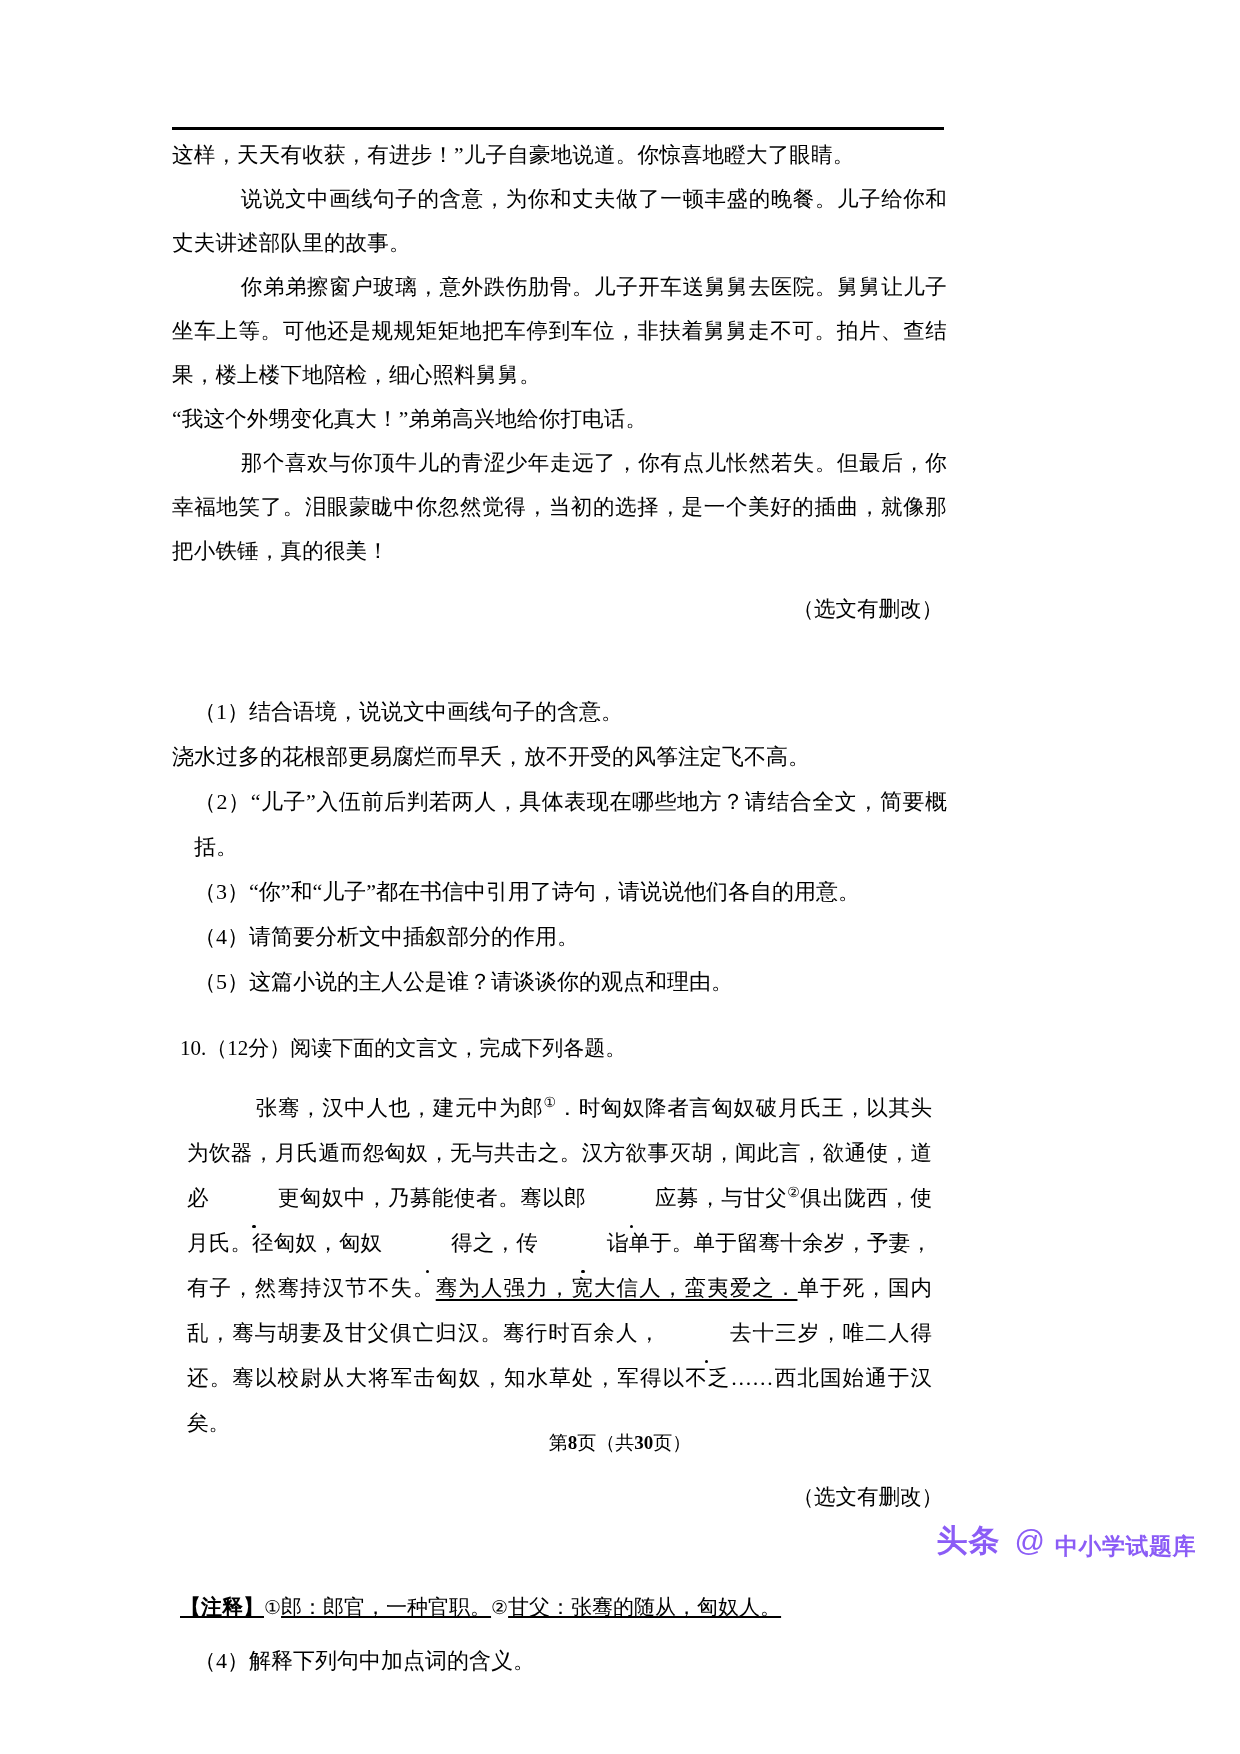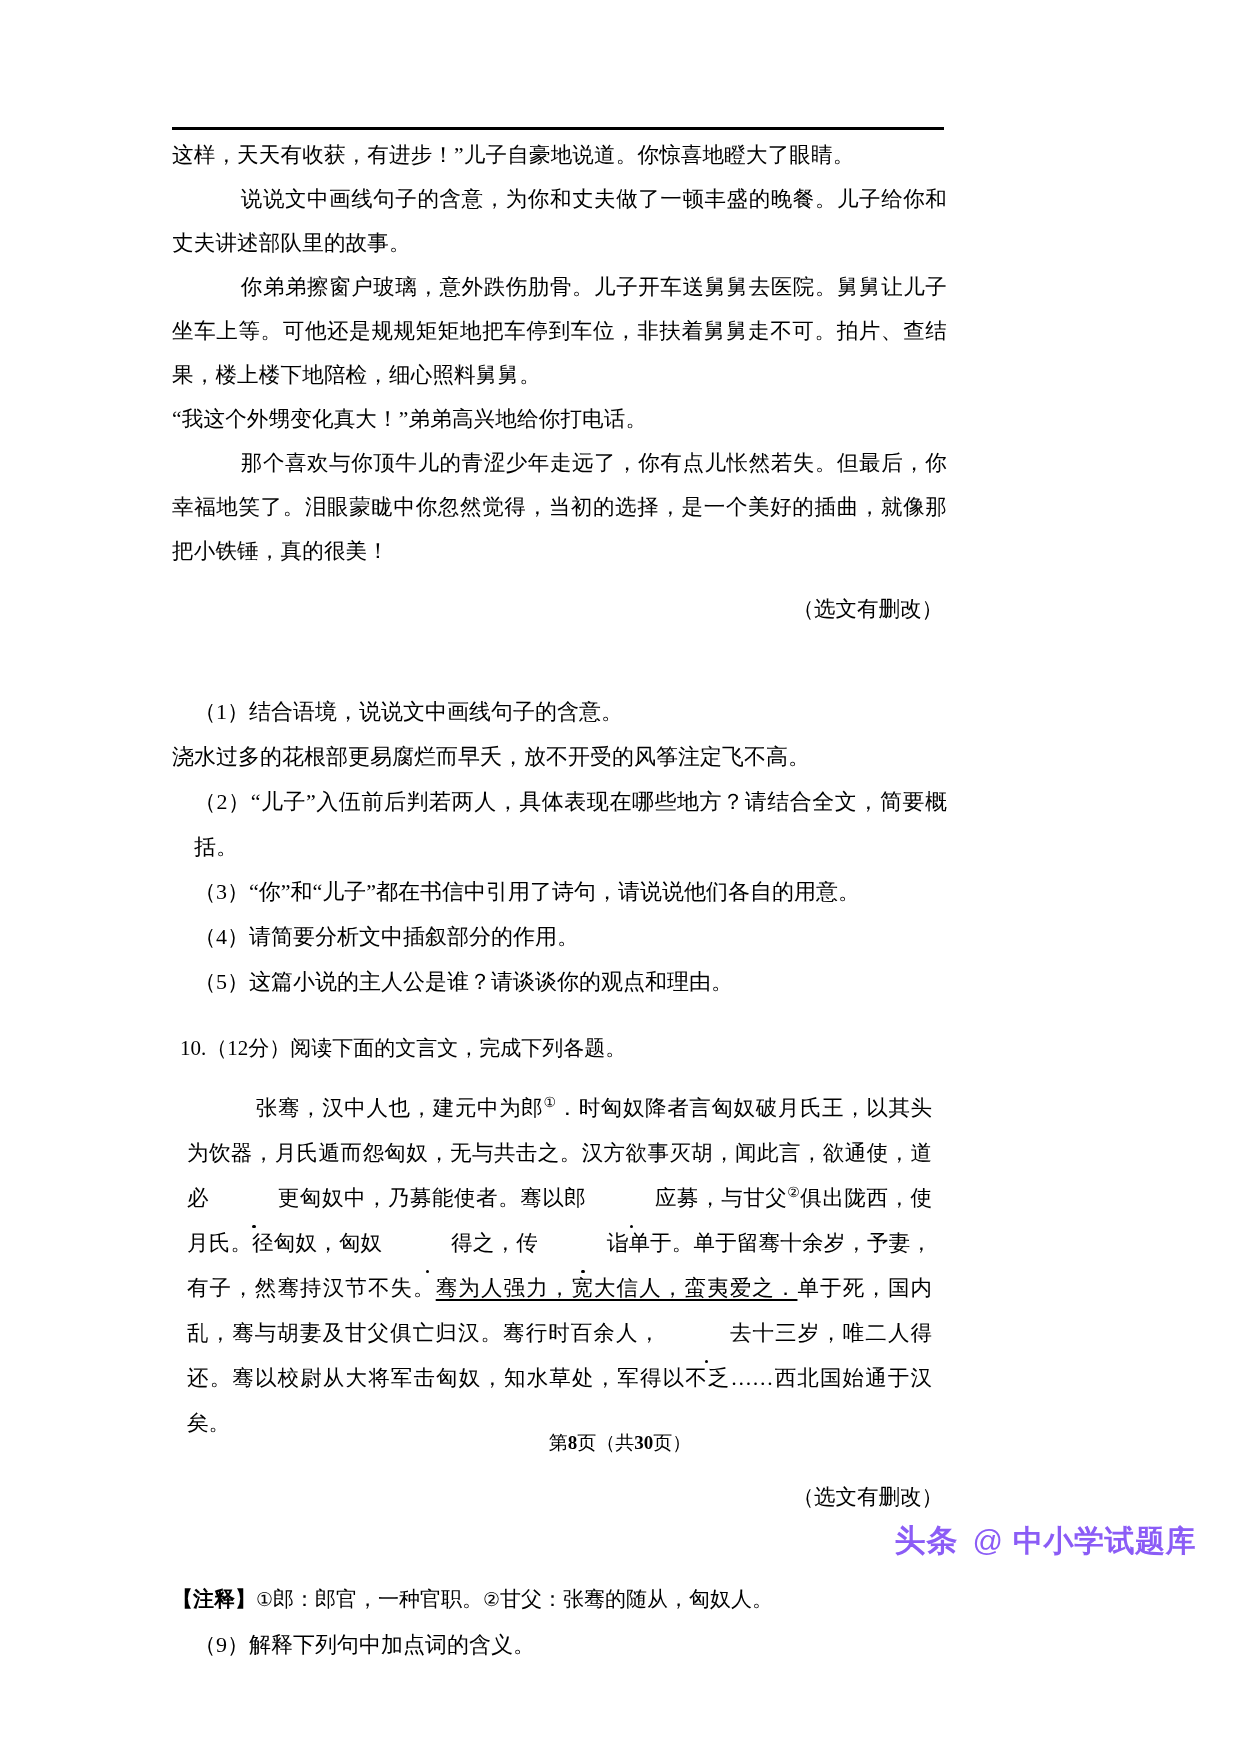--- a/index.html
+++ b/index.html
@@ -121,21 +121,22 @@
     width: 3.5px;
     height: 3.5px;
     margin-left: -1.75px;
     border-radius: 50%;
     background: #000;
   }
 
   .notes {
     font-size: 21px;
     line-height: 45px;
-    margin: 0;
+    margin: 8px;
+    text-decoration: underline;
   }
   .notes b { font-weight: bold; }
 
   .circnum {
     display: inline-block;
     font-size: 19px;
   }
 
   
   .footer {
@@ -168,22 +169,23 @@
   }
   .wm-at {
     font-family: "Liberation Sans", sans-serif;
     font-size: 30px;
     font-weight: normal;
     margin: 0 1px 0 5px;
   }
   .wm-text {
     font-family: Liberation Serif, serif;
     font-weight: bold;
-    font-size: 30px;
+    font-size: 23px;
     letter-spacing: 0.5px;
+    margin-top: 10px;
   }
 </style>
 </head>
 <body>
 
 <div class="page">
 
   <div class="top-rule"></div>
 
   <div class="content">
@@ -212,21 +214,21 @@
 
     <p class="cpara indent"><span>张骞，汉中人也，建元中为郎</span><sup class="notemark">①</sup><span>．时匈奴降者言匈奴破月氏王，以其头为饮器，月氏遁而怨匈奴，无与共击之。汉方欲事灭胡，闻此言，欲通使，道必</span><span class="dotted">更</span><span>匈奴中，乃募能使者。骞以郎</span><span class="dotted">应</span><span>募，与甘父</span><sup class="notemark">②</sup><span>俱出陇西，使月氏。径匈奴，匈奴</span><span class="dotted">得</span><span>之，传</span><span class="dotted">诣</span><span>单于。单于留骞十余岁，予妻，有子，然骞持汉节不失。</span><span class="uline">骞为人强力，宽大信人，蛮夷爱之．</span><span>单于死，国内乱，骞与胡妻及甘父俱亡归汉。骞行时百余人，</span><span class="dotted">去</span><span>十三岁，唯二人得还。骞以校尉从大将军击匈奴，知水草处，军得以不乏……西北国始通于汉矣。</span></p>
 
     <div class="spacer-sm"></div>
     <p class="attrib">（选文有删改）</p>
 
     <div class="spacer-lg"></div>
 
     <p class="notes"><b>【注释】</b><span class="circnum">①</span><span>郎：郎官，一种官职。</span><span class="circnum">②</span><span>甘父：张骞的随从，匈奴人。</span></p>
 
-    <p class="qline">（9）解释下列句中加点词的含义。</p>
+    <p class="qline">（4）解释下列句中加点词的含义。</p>
 
   </div>
 
   <div class="footer"><span>第</span><b>8</b><span>页（共</span><b>30</b><span>页）</span></div>
 
   <div class="watermark">
     <span class="wm-logo">头条</span>
     <span class="wm-at">@</span>
     <span class="wm-text">中小学试题库</span>
   </div>

